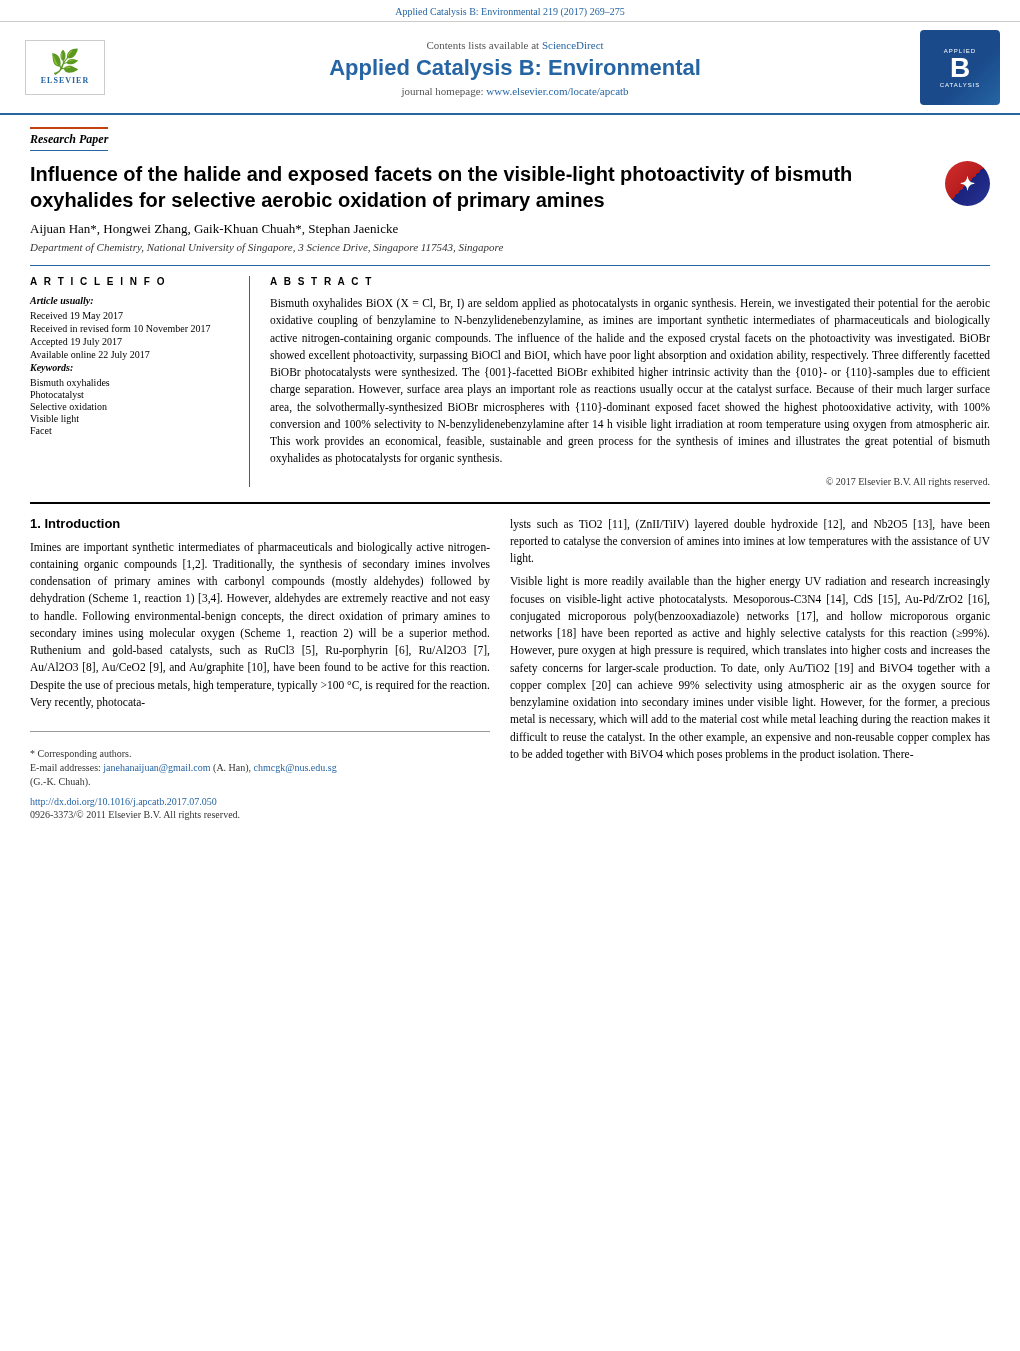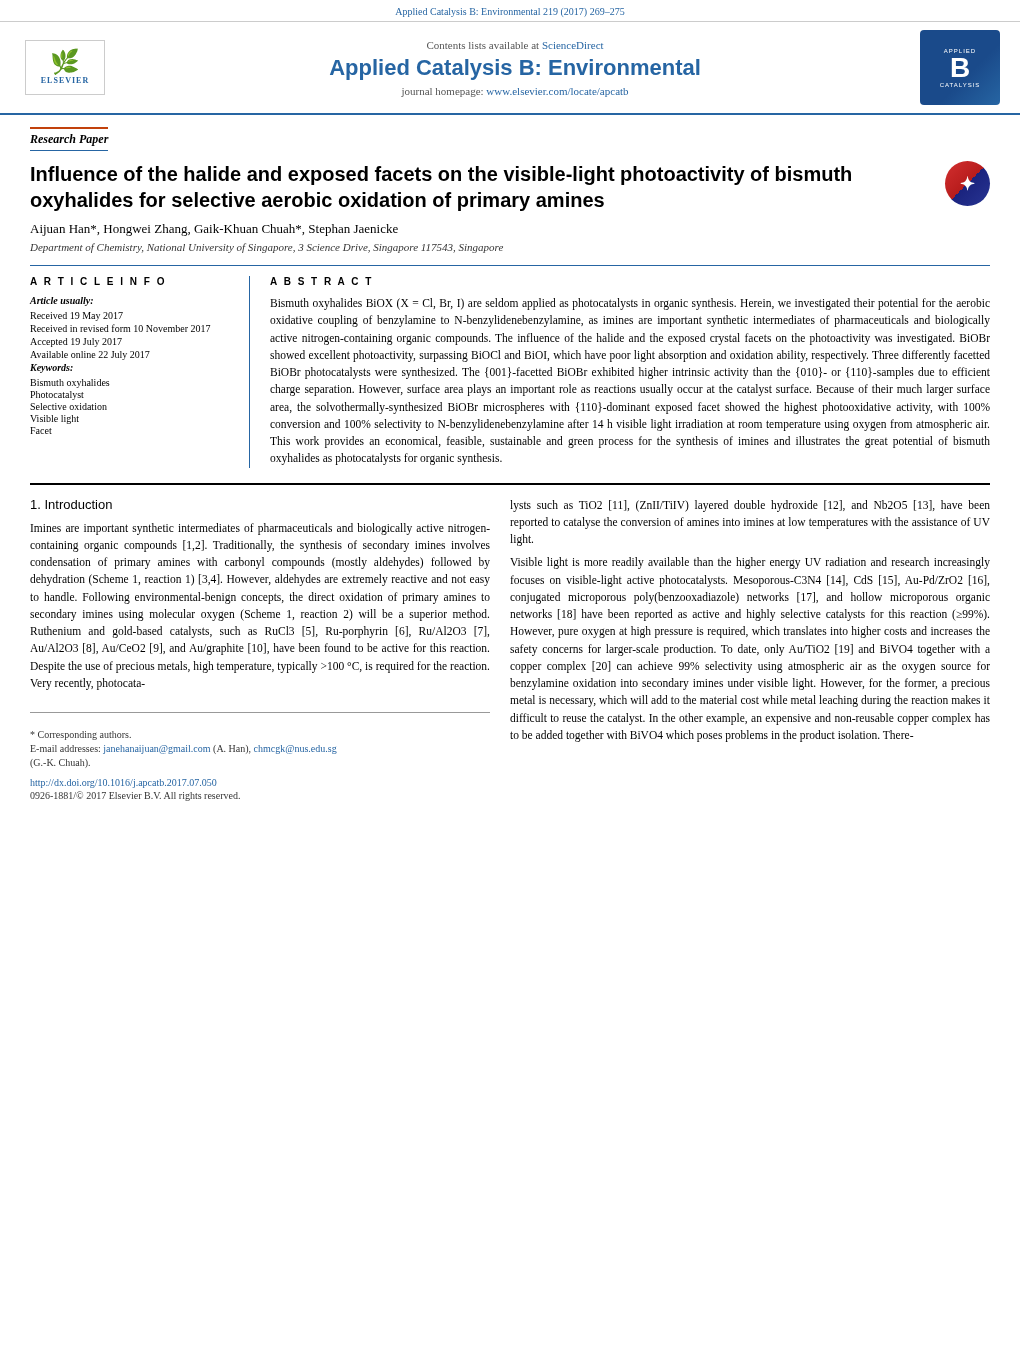--- a/index.html
+++ b/index.html
@@ -233,21 +233,21 @@
     .body-left-col {
       width: 460px;
       flex-shrink: 0;
     }
     .body-right-col {
       flex: 1;
     }
 
     .section-heading {
       font-size: 13px;
-      font-weight: normal;
+      font-weight: bold;
       margin-bottom: 8px;
       font-family: Arial, sans-serif;
     }
 
     .body-text {
       font-size: 11.5px;
       line-height: 1.5;
       text-align: justify;
       margin-bottom: 6px;
     }
@@ -341,20 +341,21 @@
         <div class="keyword-item">Photocatalyst</div>
         <div class="keyword-item">Selective oxidation</div>
         <div class="keyword-item">Visible light</div>
         <div class="keyword-item">Facet</div>
       </div>
     </div>
 
     <div class="abstract-col">
       <div class="section-label">A B S T R A C T</div>
       <div class="abstract-text">Bismuth oxyhalides BiOX (X = Cl, Br, I) are seldom applied as photocatalysts in organic synthesis. Herein, we investigated their potential for the aerobic oxidative coupling of benzylamine to N-benzylidenebenzylamine, as imines are important synthetic intermediates of pharmaceuticals and biologically active nitrogen-containing organic compounds. The influence of the halide and the exposed crystal facets on the photoactivity was investigated. BiOBr showed excellent photoactivity, surpassing BiOCl and BiOI, which have poor light absorption and oxidation ability, respectively. Three differently facetted BiOBr photocatalysts were synthesized. The {001}-facetted BiOBr exhibited higher intrinsic activity than the {010}- or {110}-samples due to efficient charge separation. However, surface area plays an important role as reactions usually occur at the catalyst surface. Because of their much larger surface area, the solvothermally-synthesized BiOBr microspheres with {110}-dominant exposed facet showed the highest photooxidative activity, with 100% conversion and 100% selectivity to N-benzylidenebenzylamine after 14 h visible light irradiation at room temperature using oxygen from atmospheric air. This work provides an economical, feasible, sustainable and green process for the synthesis of imines and illustrates the great potential of bismuth oxyhalides as photocatalysts for organic synthesis.</div>
+      <div class="copyright-line">© 2017 Elsevier B.V. All rights reserved.</div>
     </div>
 
   </div>
 
   
   <div class="body-content">
 
     <div class="body-left-col">
       <div class="section-heading">
         <span>1.</span>
@@ -368,21 +369,21 @@
         <div class="footnote-text">
           <span>E-mail addresses:</span>
           <a href="#">janehanaijuan@gmail.com</a>
           <span>(A. Han),</span>
           <a href="#">chmcgk@nus.edu.sg</a>
         </div>
         <div class="footnote-text">(G.-K. Chuah).</div>
         <div style="margin-top: 6px;">
           <a href="#" class="doi-link">http://dx.doi.org/10.1016/j.apcatb.2017.07.050</a>
         </div>
-        <div class="footnote-text">0926-1881/© 2017 Elsevier B.V. All rights reserved.</div>
+        <div class="footnote-text">0926-3373/© 2011 Elsevier B.V. All rights reserved.</div>
       </div>
     </div>
 
     <div class="body-right-col">
       <div class="body-text">lysts such as TiO2 [11], (ZnII/TiIV) layered double hydroxide [12], and Nb2O5 [13], have been reported to catalyse the conversion of amines into imines at low temperatures with the assistance of UV light.</div>
       <div class="body-text">Visible light is more readily available than the higher energy UV radiation and research increasingly focuses on visible-light active photocatalysts. Mesoporous-C3N4 [14], CdS [15], Au-Pd/ZrO2 [16], conjugated microporous poly(benzooxadiazole) networks [17], and hollow microporous organic networks [18] have been reported as active and highly selective catalysts for this reaction (≥99%). However, pure oxygen at high pressure is required, which translates into higher costs and increases the safety concerns for larger-scale production. To date, only Au/TiO2 [19] and BiVO4 together with a copper complex [20] can achieve 99% selectivity using atmospheric air as the oxygen source for benzylamine oxidation into secondary imines under visible light. However, for the former, a precious metal is necessary, which will add to the material cost while metal leaching during the reaction makes it difficult to reuse the catalyst. In the other example, an expensive and non-reusable copper complex has to be added together with BiVO4 which poses problems in the product isolation. There-</div>
     </div>
 
   </div>
 

